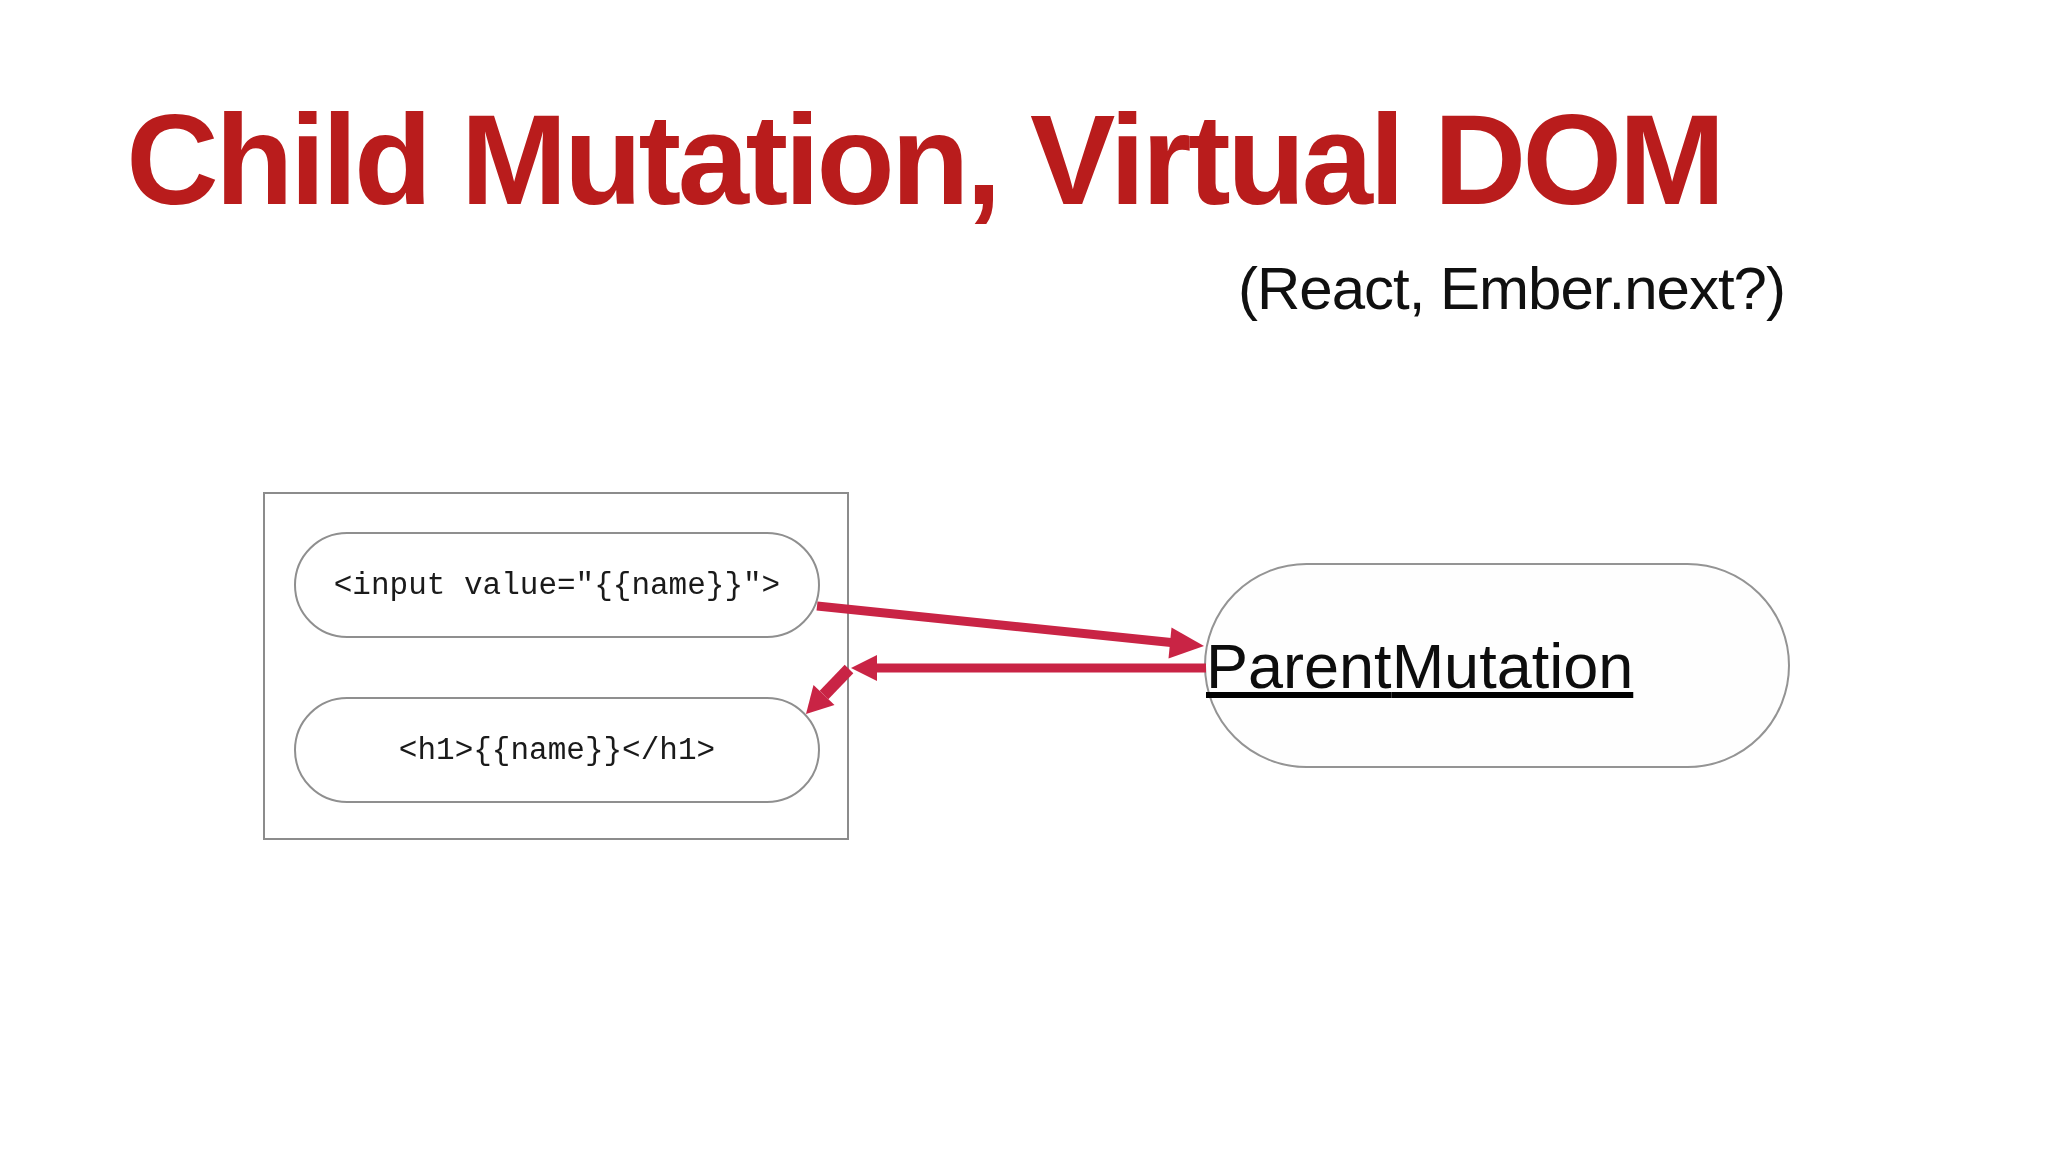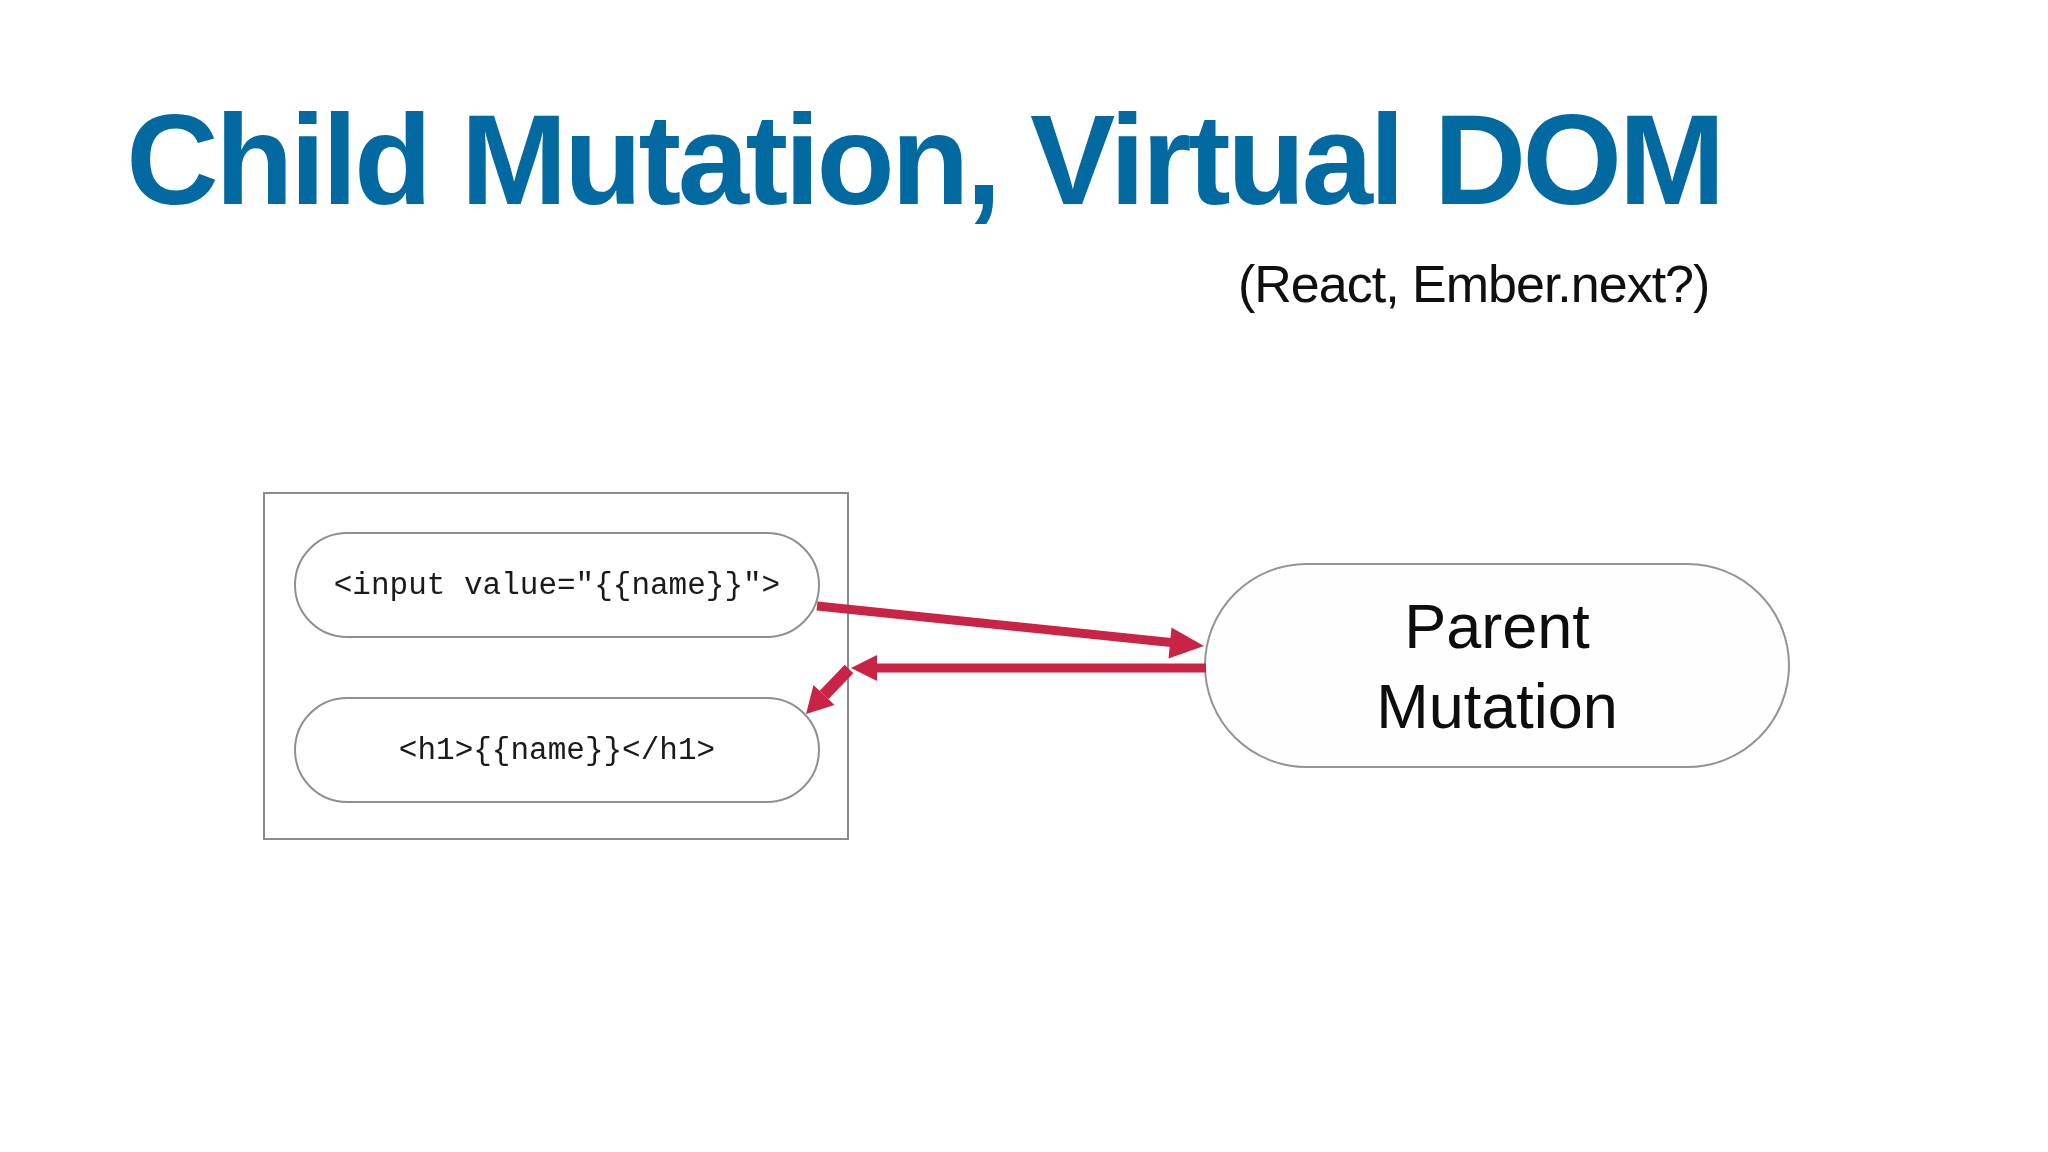--- a/index.html
+++ b/index.html
@@ -19,29 +19,29 @@
   .title {
     position: absolute;
     top: 96px;
     left: 0;
     width: 1848px;
     text-align: center;
     font-size: 128px;
     font-weight: 700;
     letter-spacing: -3.5px;
     line-height: 1;
-    color: #0369a1;
+    color: #b91c1c;
     white-space: nowrap;
   }
 
   .subtitle {
     position: absolute;
     left: 1238px;
     top: 254px;
-    font-size: 52px;
+    font-size: 60px;
     font-weight: 400;
     letter-spacing: -1px;
     color: #101010;
     white-space: nowrap;
   }
 
   .container-box {
     position: absolute;
     left: 263px;
     top: 492px;
@@ -75,24 +75,23 @@
     position: absolute;
     left: 1204px;
     top: 563px;
     width: 586px;
     height: 205px;
     border: 2px solid #949494;
     border-radius: 103px;
     box-sizing: border-box;
     background: #fefefe;
     display: flex;
-    flex-direction: column;
     align-items: center;
-    justify-content: center;
     text-align: center;
+    text-decoration: underline;
   }
   .parent-stadium .line {
     font-size: 63px;
     line-height: 80px;
     font-weight: 400;
     color: #0d0d0d;
     white-space: nowrap;
   }
 
   .arrows-layer {

